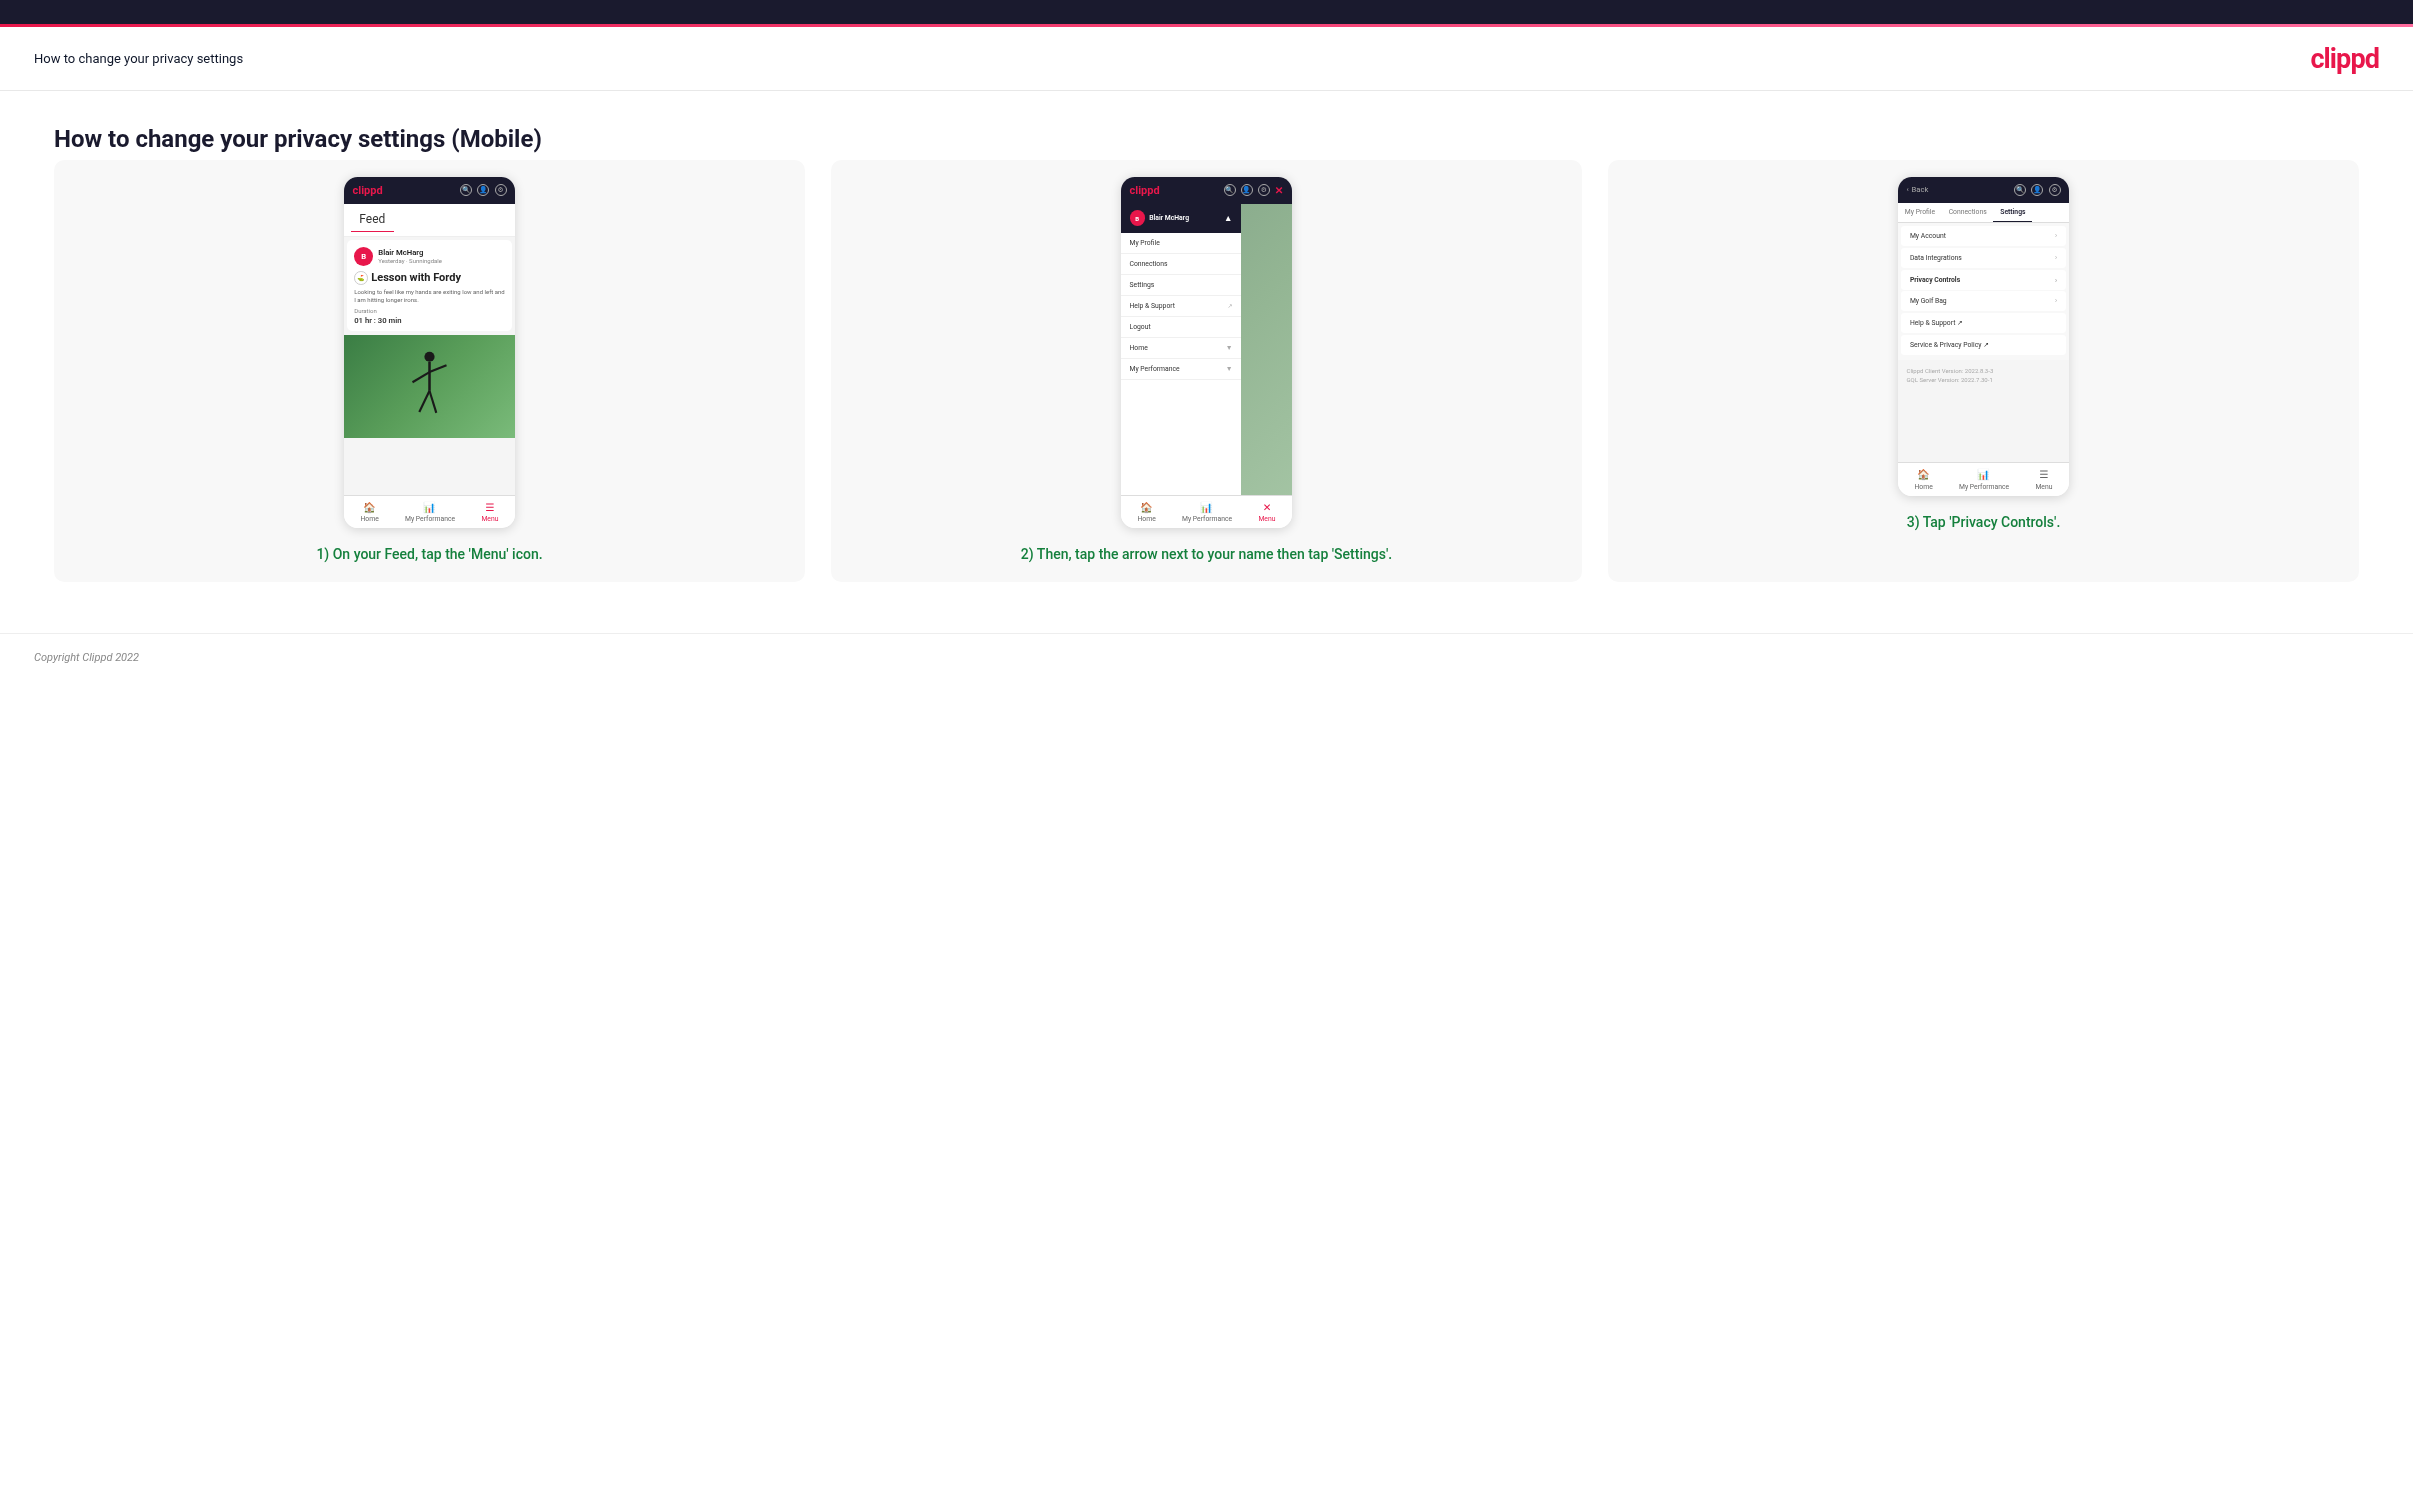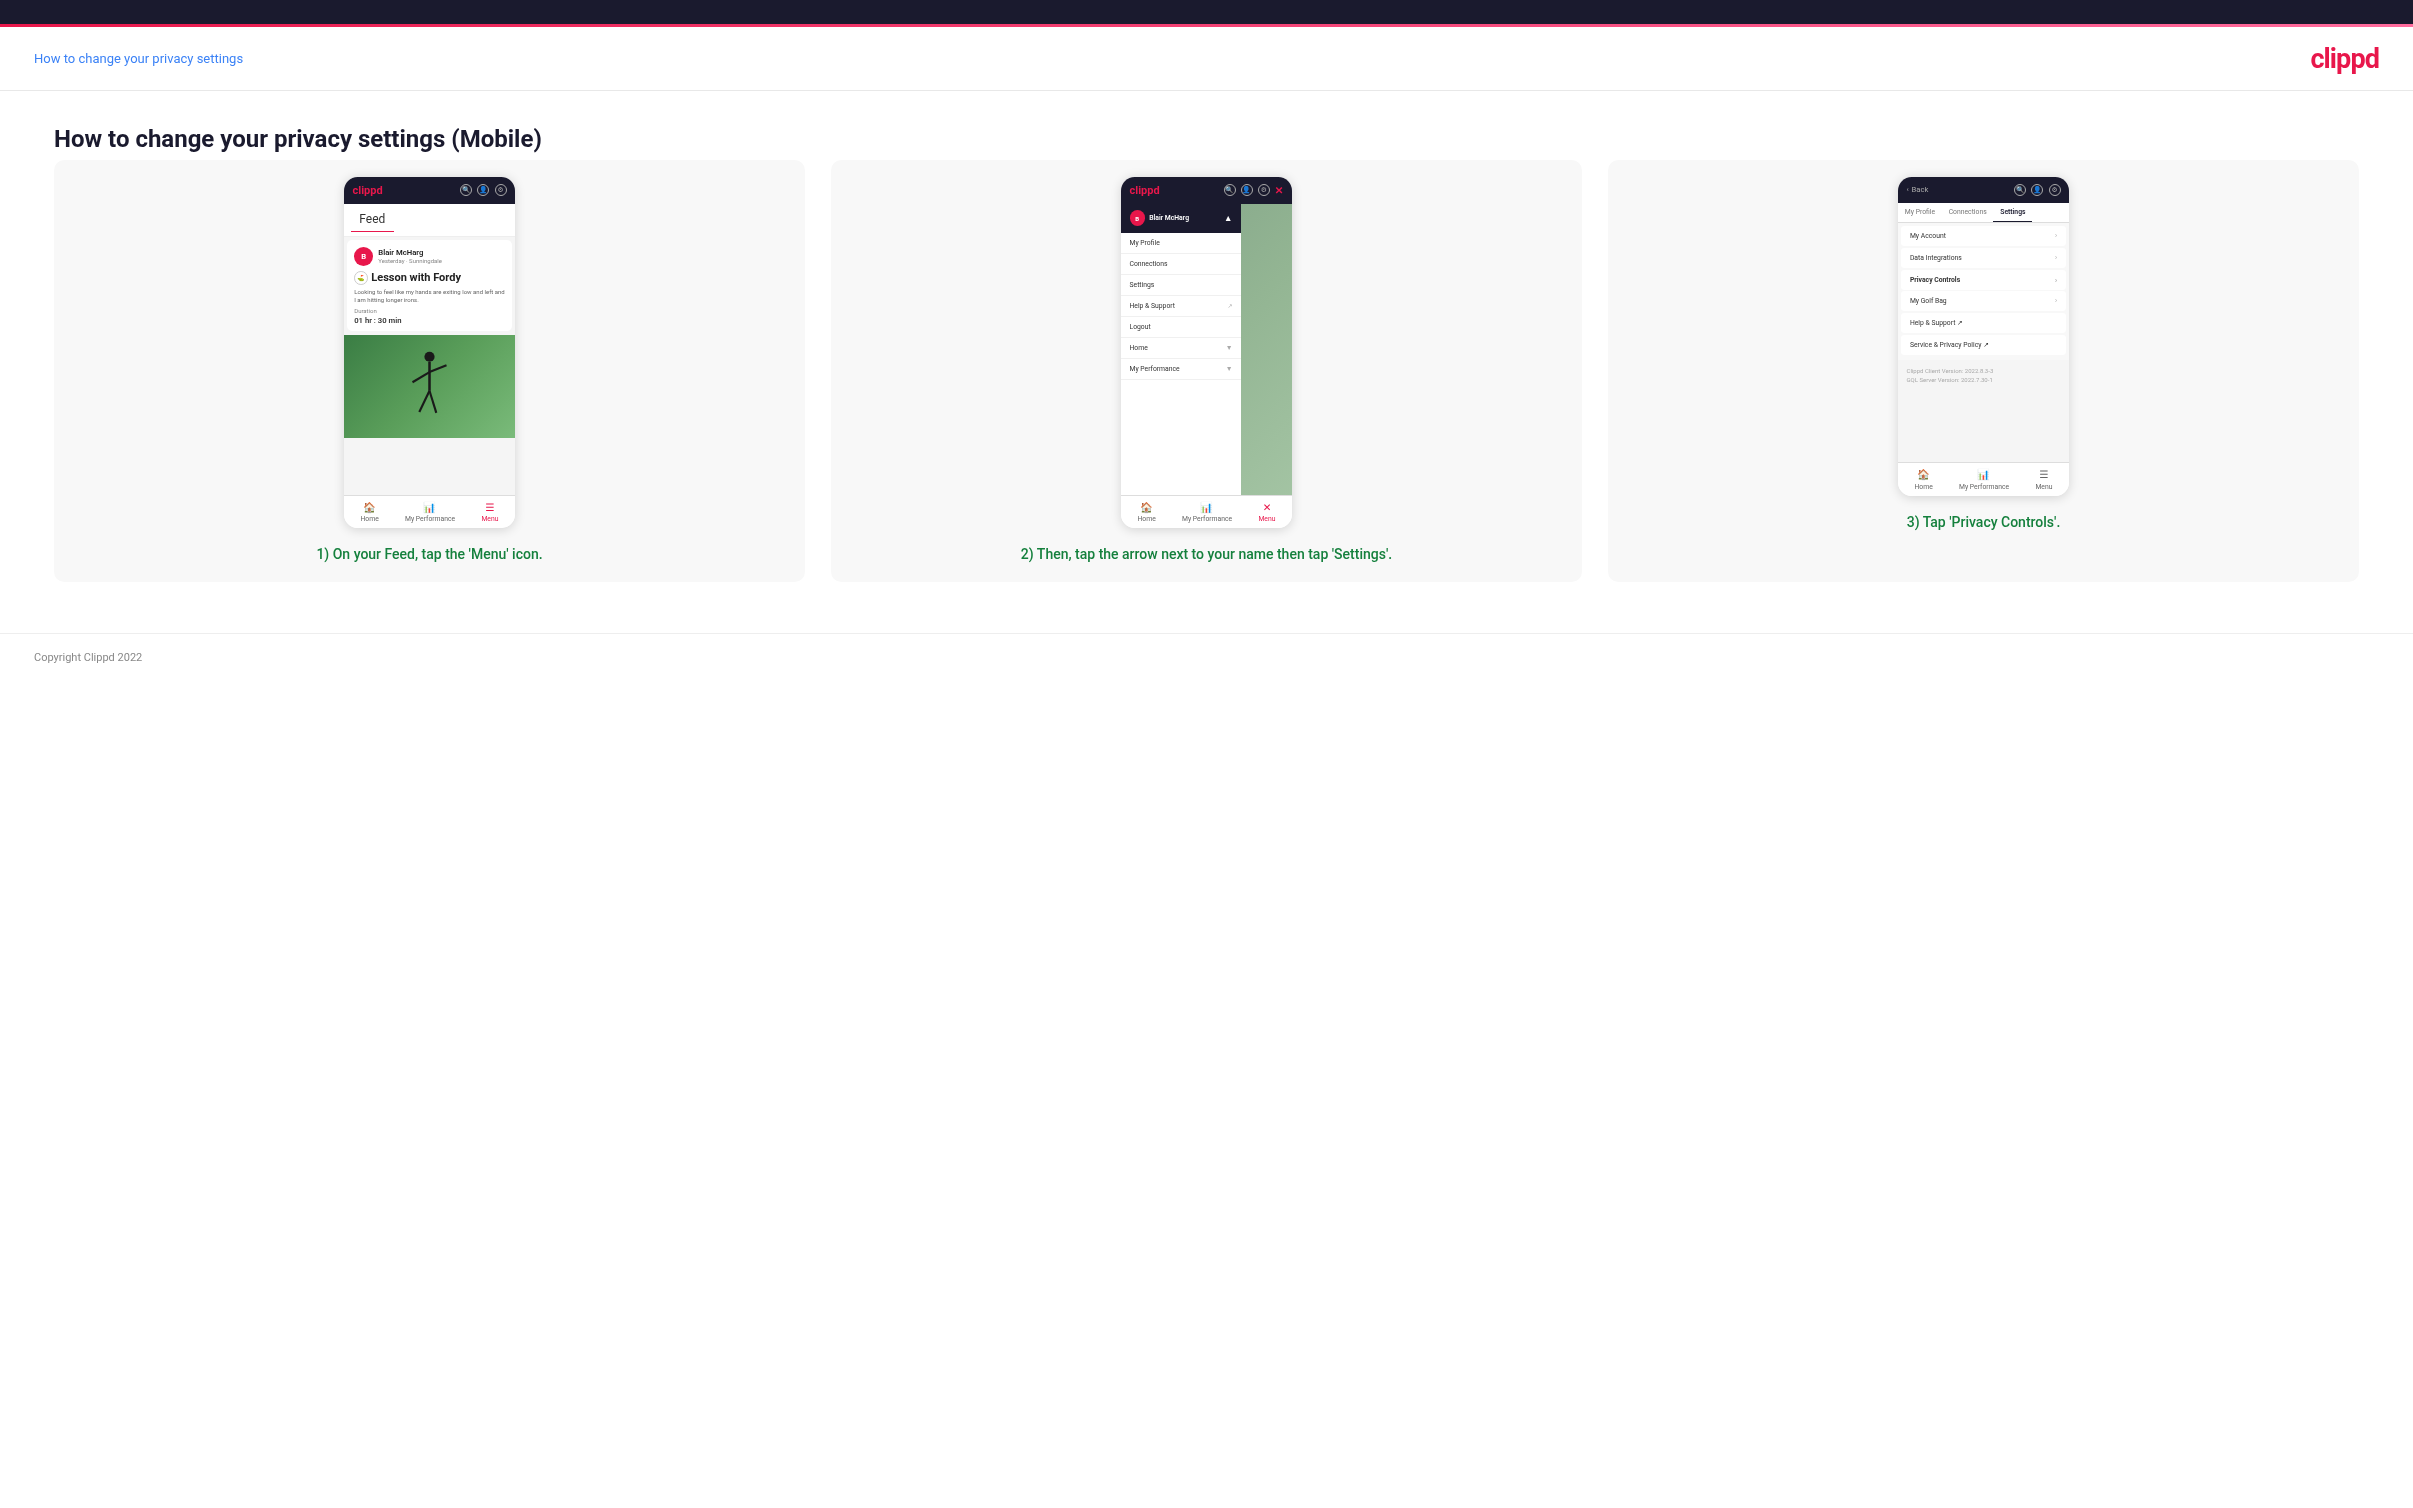--- a/index.html
+++ b/index.html
@@ -18,21 +18,21 @@
     }
     .header {
       display: flex;
       align-items: center;
       justify-content: space-between;
       padding: 15.4px 34px;
       border-bottom: 0.9px solid #e8e8e8;
     }
     .header-title {
       font-size: 13px;
-      color: #3b82f6;
+      color: #0f172a;
     }
     .logo {
       font-size: 27px;
       font-weight: 700;
       color: #e8174b;
       letter-spacing: -0.9px;
     }
     .main {
       padding: 34px 54px 51px;
     }
@@ -128,20 +128,21 @@
       font-weight: 500;
       color: #15803d;
       text-align: center;
       line-height: 1.4;
     }
     .footer {
       padding: 17px 34px;
       border-top: 0.9px solid #eee;
       font-size: 11px;
       color: #888;
+      font-style: italic;
     }
 
     
     .feed-tab {
       background: #fff;
       padding: 5.1px 8.5px;
       font-size: 12px;
       color: #333;
       border-bottom: 1.7px solid #e8174b;
       display: inline-block;

